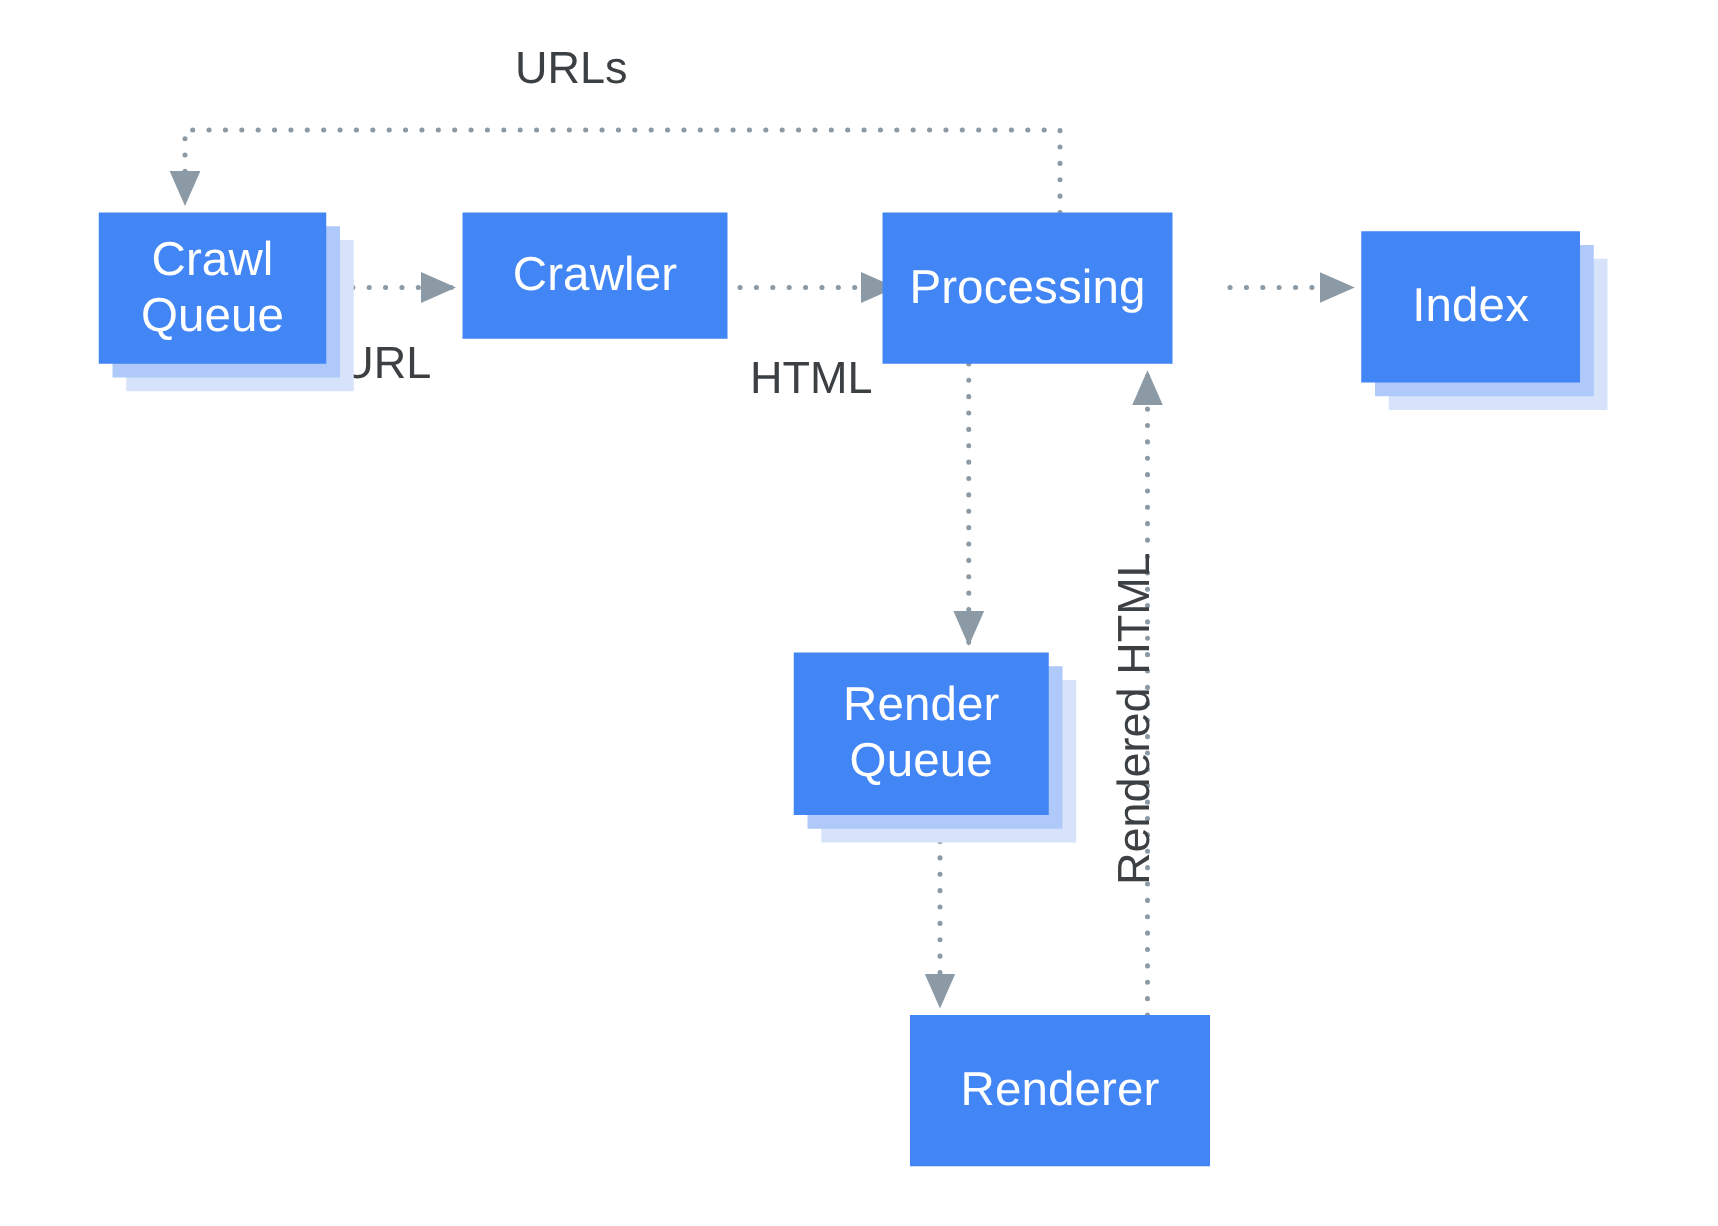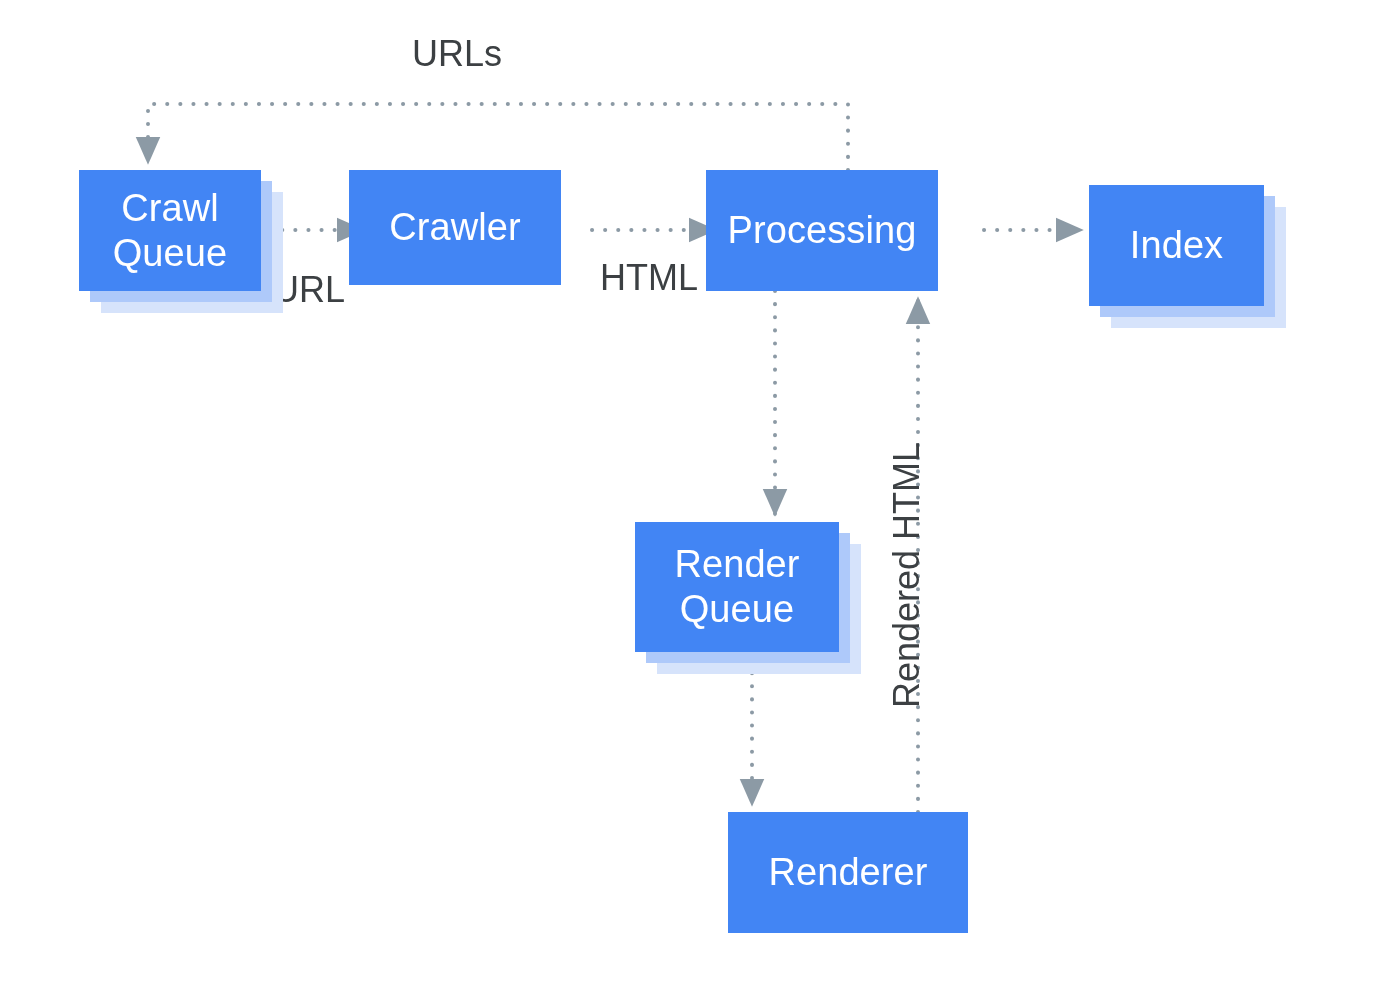--- a/index.html
+++ b/index.html
@@ -102,21 +102,21 @@
     <path d="M 918 812 L 918 299" fill="none" stroke="#8c9aa5" stroke-width="4" stroke-dasharray="0.1 13" stroke-linecap="round" marker-end="url(#ah)"></path>
   </svg>
 
   <div class="node" style="left:51px;top:170px;width:182px;height:121px;margin-left:28px;">
     <div class="layer3"></div>
     <div class="layer2"></div>
     <div class="face">Crawl
 Queue</div>
   </div>
 
-  <div class="node" style="left:349px;top:170px;width:212px;height:115px;padding-left:36px;">
+  <div class="node" style="left:370px;top:170px;width:212px;height:101px;padding-left:36px;">
     <div class="face">Crawler</div>
   </div>
 
   <div class="node" style="left:706px;top:170px;width:232px;height:121px;">
     <div class="face">Processing</div>
   </div>
 
   <div class="node" style="left:1089px;top:185px;width:175px;height:121px;">
     <div class="layer3"></div>
     <div class="layer2"></div>
@@ -131,17 +131,17 @@
   </div>
 
   <div class="node" style="left:728px;top:812px;width:240px;height:121px;">
     <div class="face">Renderer</div>
   </div>
 
   <div class="lbl" style="left:412px;top:36px;">URLs</div>
 
   <div class="lbl" style="left:273px;top:272px;">URL</div>
 
-  <div class="lbl" style="left:600px;top:260px;">HTML</div>
+  <div class="lbl" style="left:600px;top:284px;">HTML</div>
 
   <div class="lbl vert" style="left:889px;top:708px;">Rendered HTML</div>
 
 </div>
 
 </body></html>

